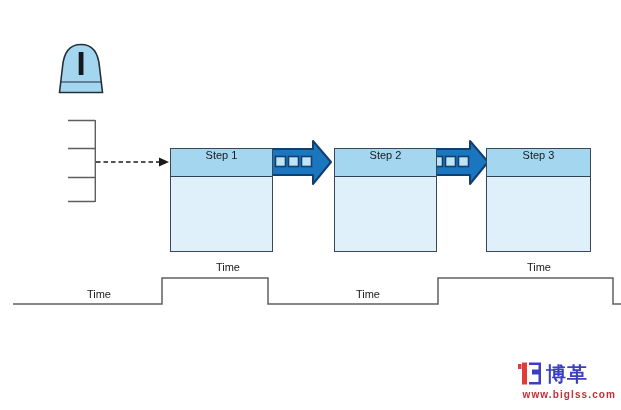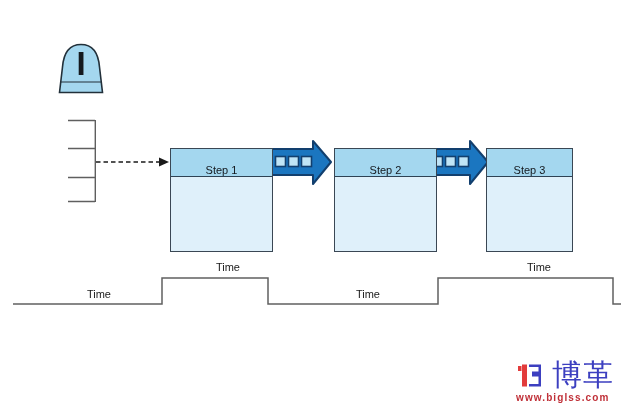--- a/index.html
+++ b/index.html
@@ -7,33 +7,33 @@
     position:relative;width:621px;height:410px;background:#ffffff;overflow:hidden;
     font-family:"Liberation Sans",sans-serif;
   }
   svg.layer{position:absolute;left:0;top:0;}
   .step-box{
     position:absolute;top:148px;width:103px;height:104px;
     background:#dff0fa;border:1px solid #3a4754;box-sizing:border-box;
   }
   .step-header{
     height:27px;background:#a4d7ef;border-bottom:1px solid #2e4254;
-    display:flex;align-items:flex-end;justify-content:center;
+    display:flex;align-items:flex-start;justify-content:center;
     font-size:11px;color:#14191e;
   }
   .time-label{
     position:absolute;width:46px;text-align:right;
     font-size:11px;color:#1a1a1a;
   }
   .watermark{position:absolute;left:516px;top:360px;width:100px;}
   .wm-row1{display:flex;align-items:center;gap:3px;}
-  .wm-brand{font-size:30px;font-weight:normal;color:#3c3fc0;line-height:1;letter-spacing:1px;margin-left:6px;}
+  .wm-brand{font-size:20px;font-weight:bold;color:#3c3fc0;line-height:1;letter-spacing:1px;}
   .wm-url{
     font-size:10px;font-weight:bold;color:#c03038;
-    letter-spacing:1.1px;margin-top:2px;text-align:left;white-space:nowrap;
+    letter-spacing:1.1px;margin-top:2px;text-align:right;white-space:nowrap;
   }
   text{font-family:"Liberation Sans",sans-serif;}
 </style>
 </head>
 <body>
 
 <div class="canvas">
 
   <svg class="layer" width="621" height="410" viewBox="0 0 621 410">
 
@@ -72,21 +72,21 @@
   <div class="step-box" style="left:170px;">
     <div class="step-header">
       <span>Step 1</span>
     </div>
   </div>
   <div class="step-box" style="left:334px;">
     <div class="step-header">
       <span>Step 2</span>
     </div>
   </div>
-  <div class="step-box" style="left:486px;width:87px;">
+  <div class="step-box" style="left:486px;width:105px;">
     <div class="step-header">
       <span>Step 3</span>
     </div>
   </div>
 
   <span class="time-label" style="left:65px;top:288px;">Time</span>
   <span class="time-label" style="left:194px;top:261px;">Time</span>
   <span class="time-label" style="left:334px;top:288px;">Time</span>
   <span class="time-label" style="left:505px;top:261px;">Time</span>
 

